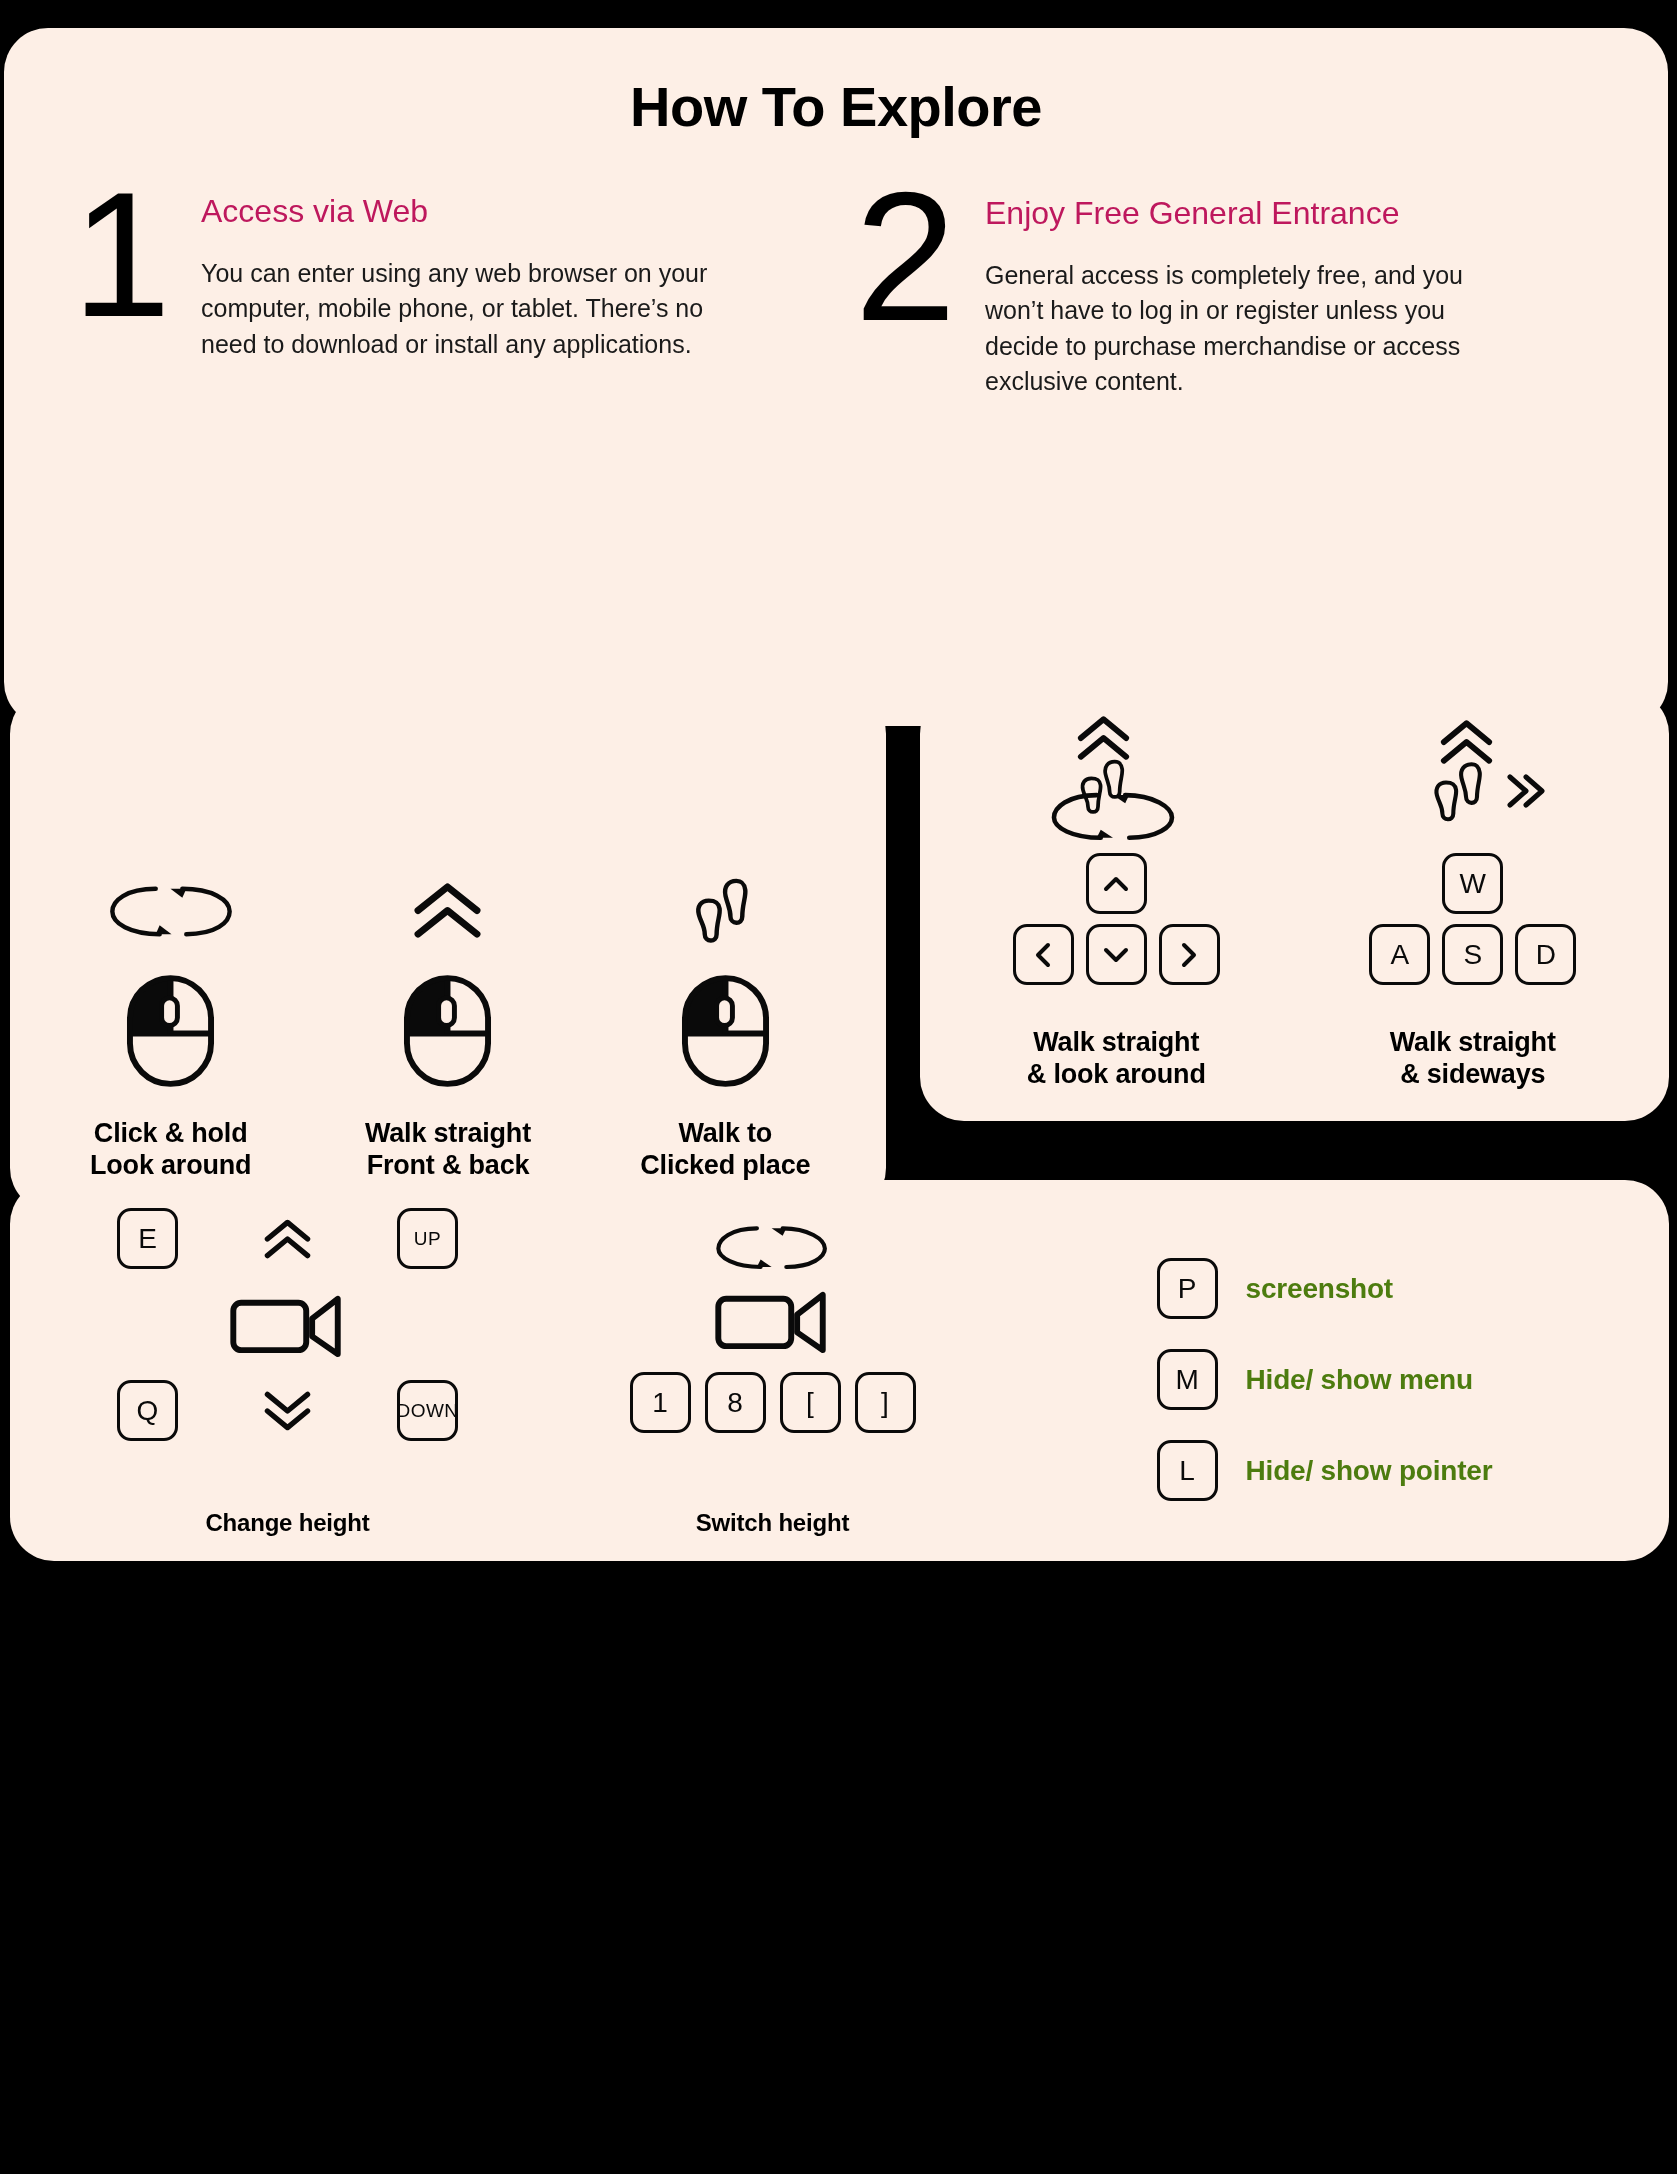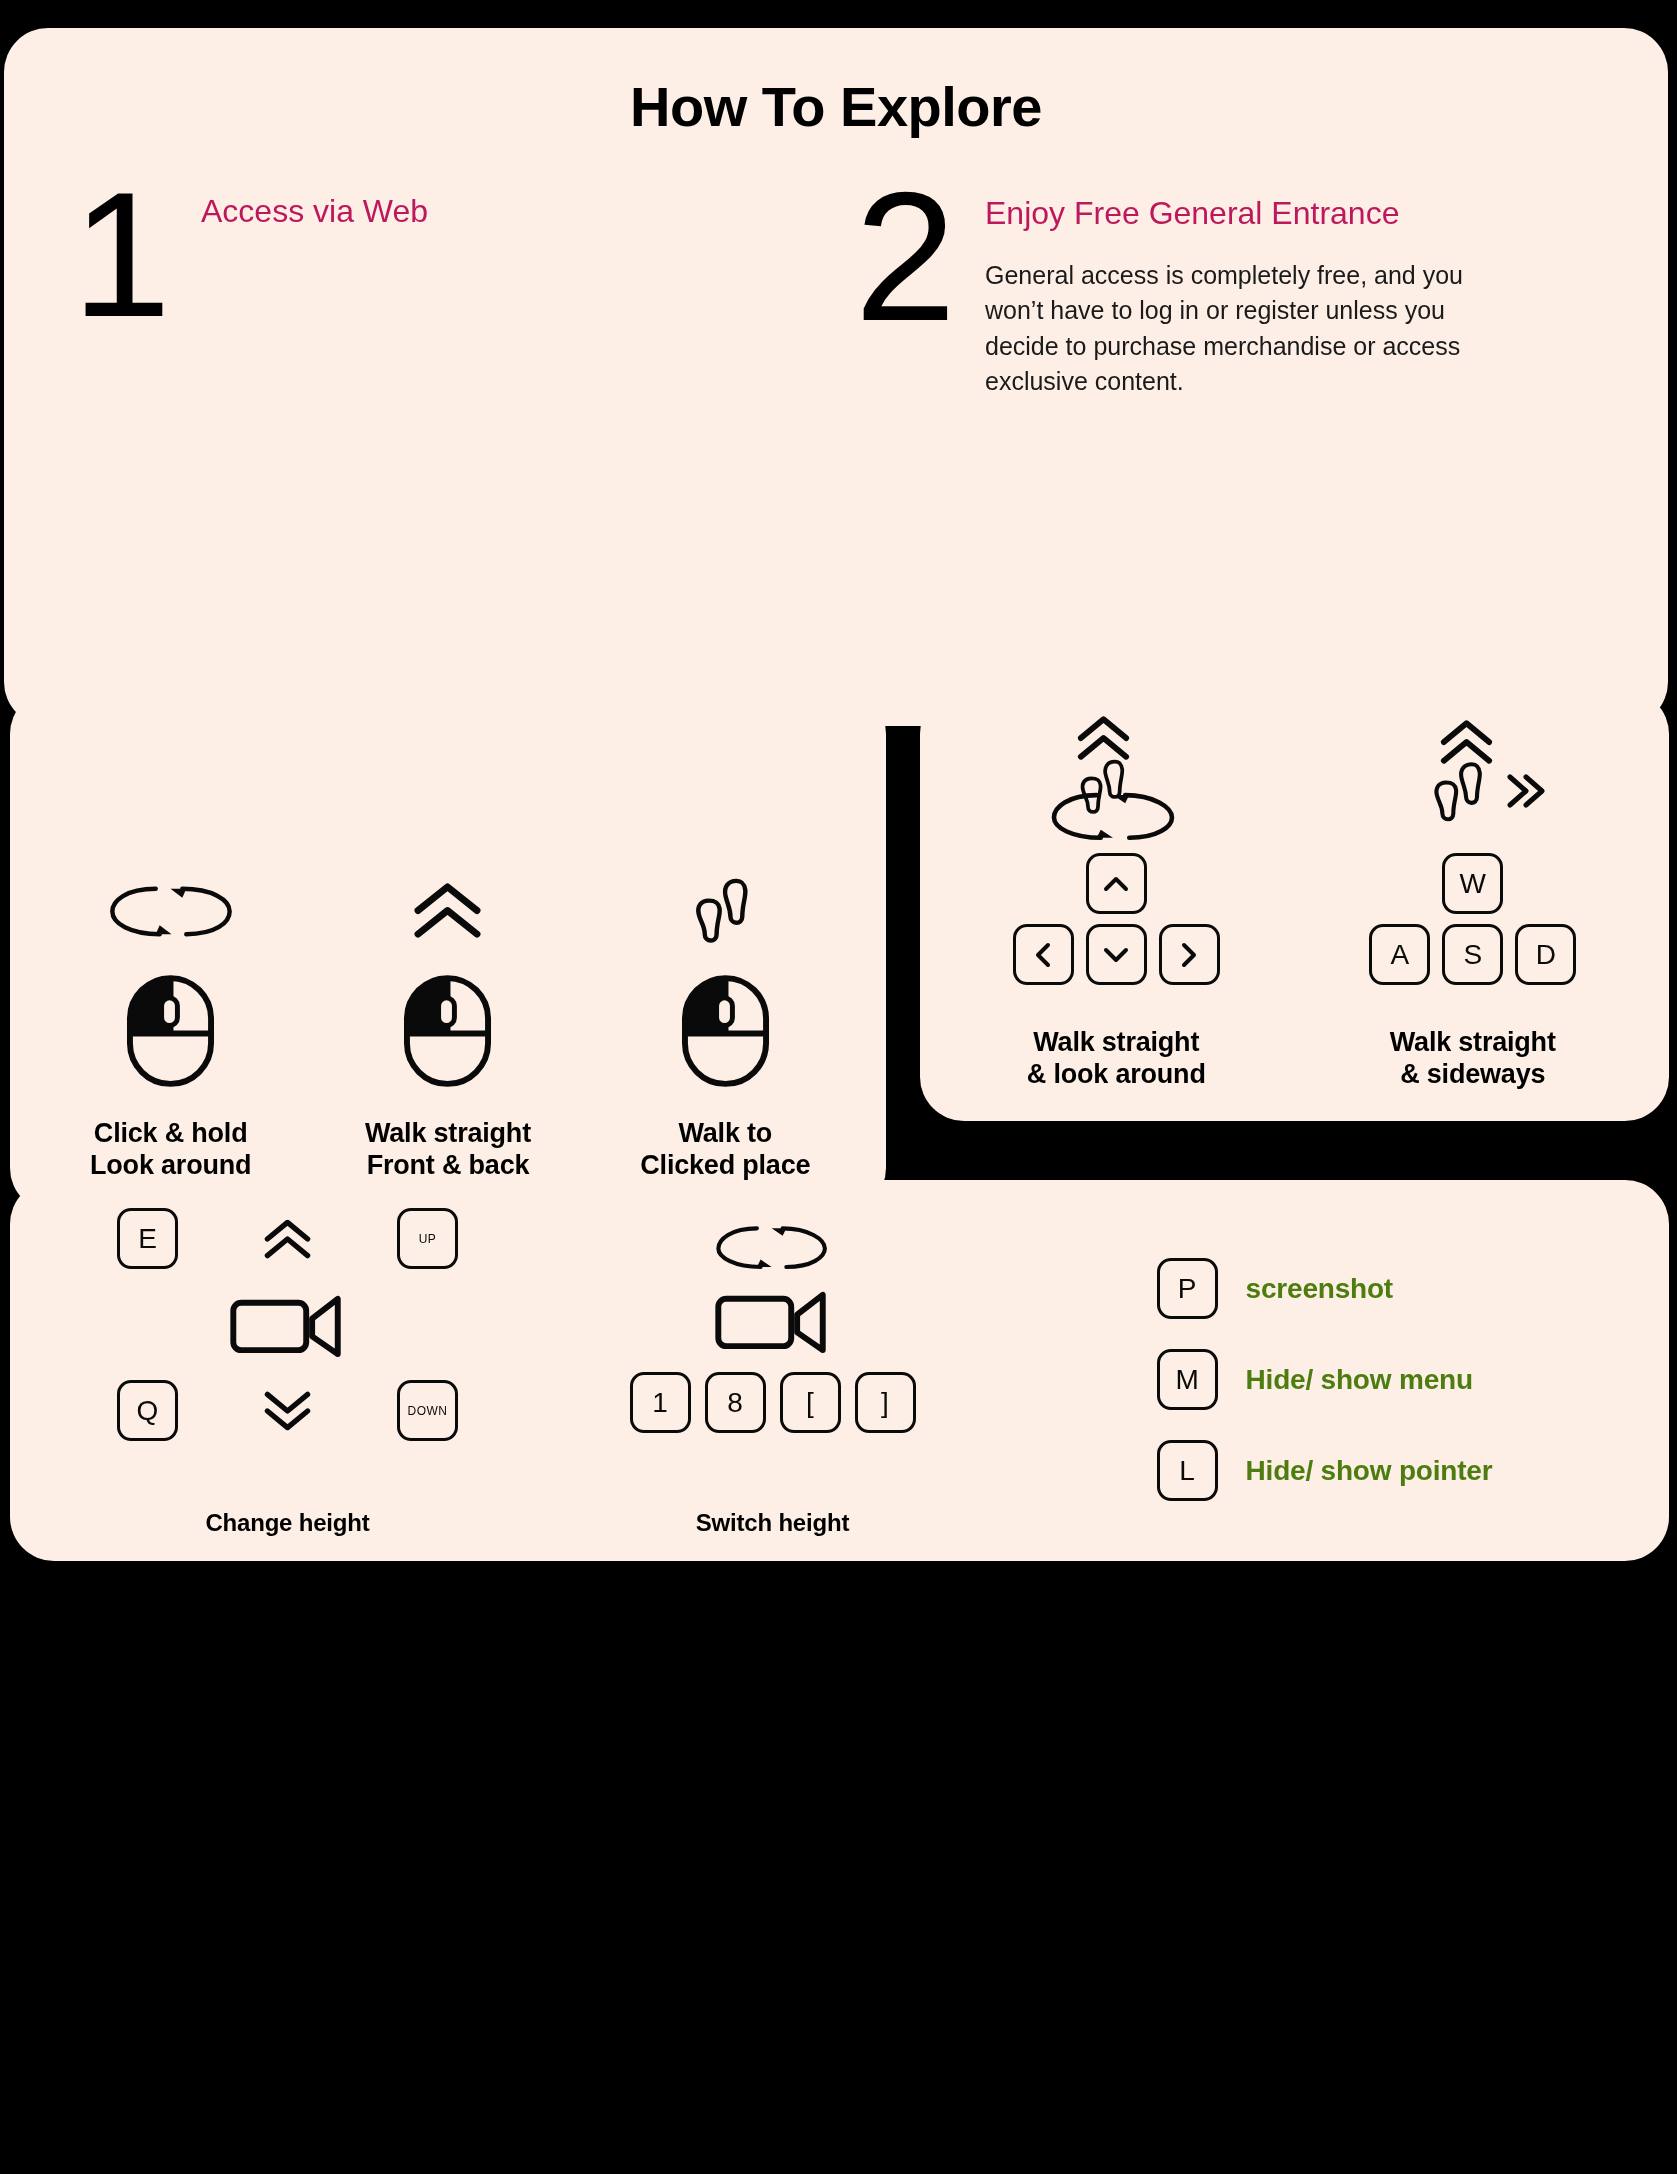--- a/index.html
+++ b/index.html
@@ -164,21 +164,21 @@
     align-items: center;
     justify-content: center;
     font-size: 25px;
     font-weight: 400;
     color: #0a0a0a;
     background: transparent;
     font-family: "Liberation Sans", sans-serif;
     line-height: 1;
   }
   .key-lg { width: 61px; height: 61px; font-size: 28px; }
-  .key-wide-label { font-size: 12px; letter-spacing: 0.5px; }
+  .key-wide-label { font-size: 19px; letter-spacing: 0.5px; }
 
   .key-row { display: flex; gap: 12px; align-items: center; justify-content: center; }
 
   
   .shortcut {
     display: flex;
     align-items: center;
     gap: 28px;
     margin-bottom: 30px;
   }
@@ -209,20 +209,21 @@
 <div class="page">
 
   <div class="card" id="card-howto">
     <h1 class="howto-title">How To Explore</h1>
     <div class="steps">
 
       <div class="step" id="step-1">
         <div class="step-num">1</div>
         <div class="step-body">
           <div class="step-head">Access via Web</div>
+          <div class="step-text">You can enter using any web browser on your computer, mobile phone, or tablet. There’s no need to download or install any applications.</div>
         </div>
       </div>
 
       <div class="step" id="step-2">
         <div class="step-num">2</div>
         <div class="step-body">
           <div class="step-head">Enjoy Free General Entrance</div>
           <div class="step-text">General access is completely free, and you won’t have to log in or register unless you decide to purchase merchandise or access exclusive content.</div>
         </div>
       </div>

